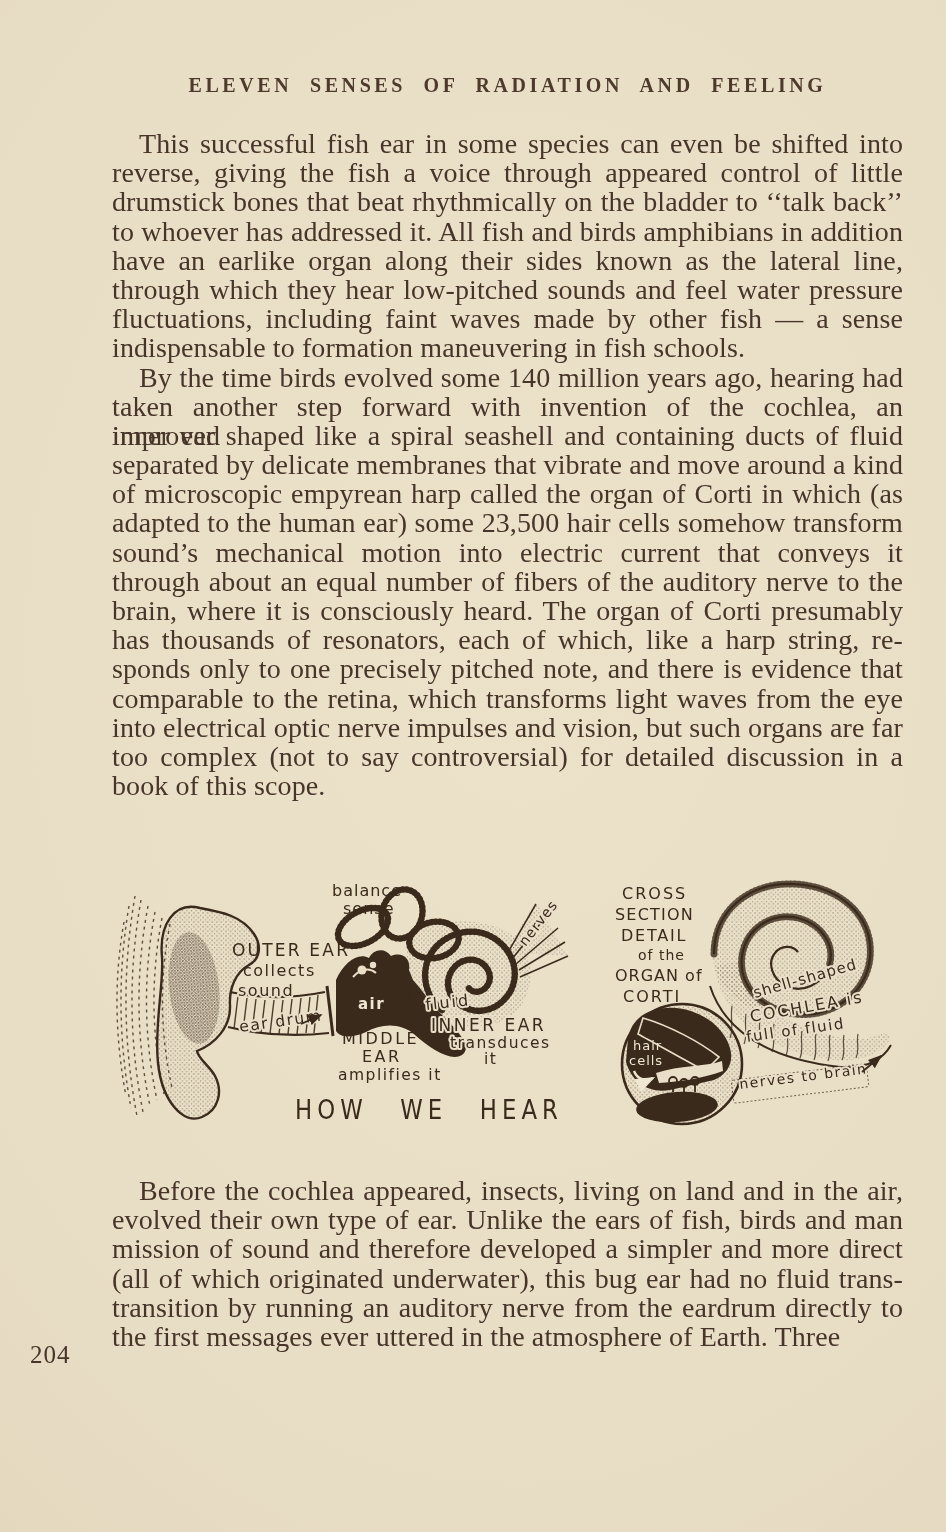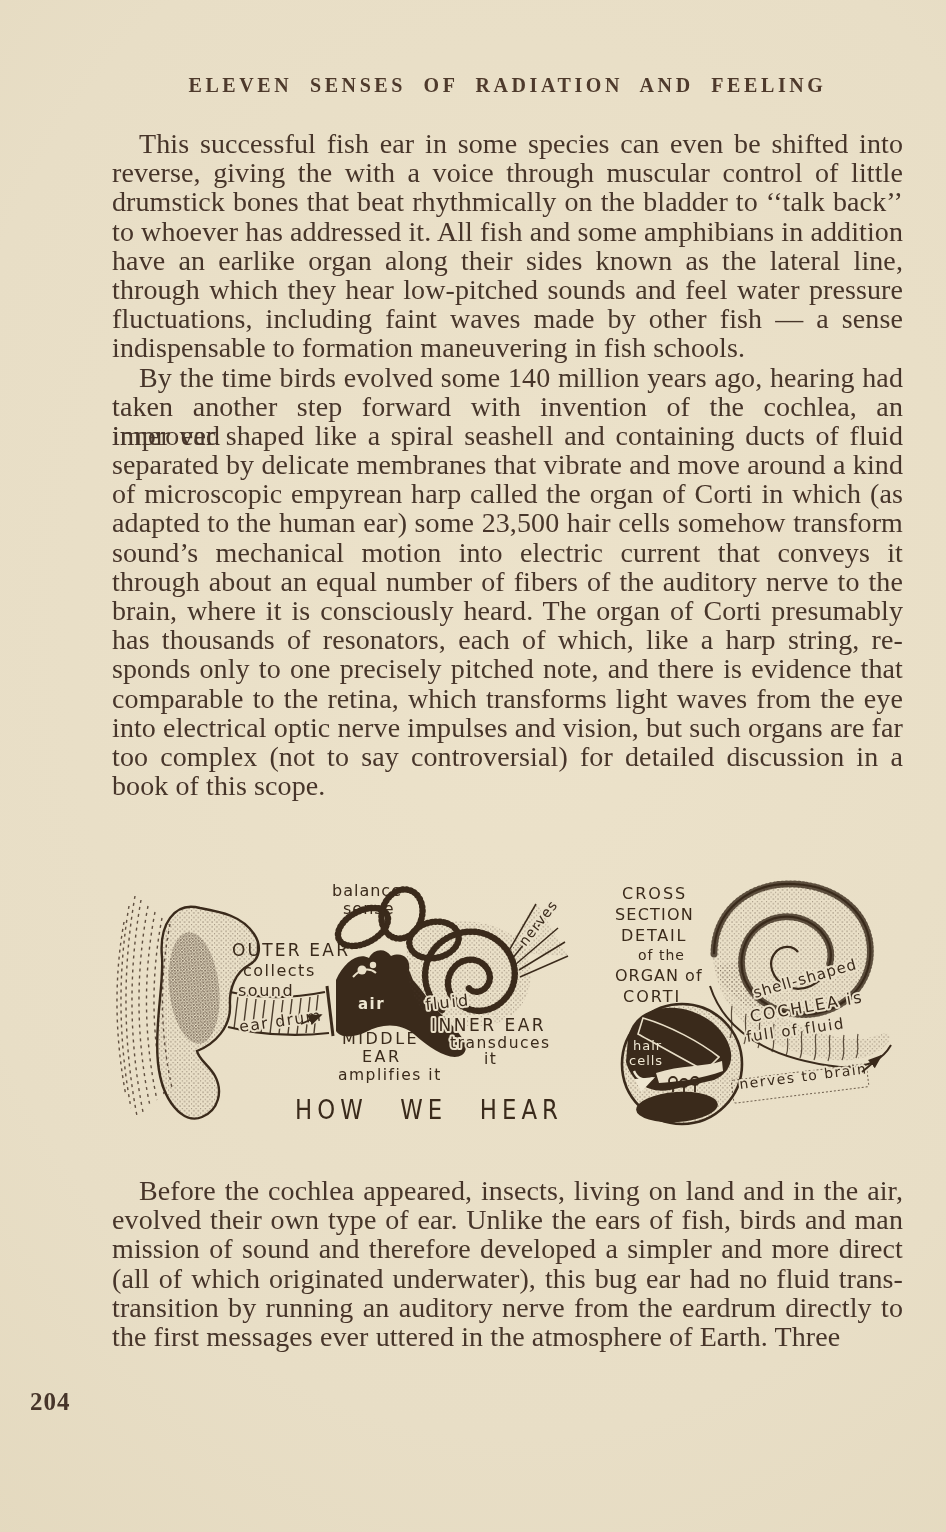--- a/index.html
+++ b/index.html
@@ -20,45 +20,45 @@
   .lower { top:1176px; }
   .para { margin:0; }
   .line {
     height:29.2px; line-height:29.2px; font-size:28px;
     text-align:justify; text-align-last:justify;
     letter-spacing:0.1px; color:#47352a;
   }
   .line.last { text-align-last:left; }
   .para .line:first-child { text-indent:27px; }
   .page-number {
-    position:absolute; left:30px; top:1388px;
-    font-size:25px; letter-spacing:1px; color:#47352a;font-weight:bold;
+    position:absolute; left:30px; top:1341px;
+    font-size:25px; letter-spacing:1px; color:#47352a;
   }
   .figure { position:absolute; left:110px; top:866px; }
   svg text {
     font-family:"DejaVu Sans", sans-serif;
     fill:#3a2a1b;
   }
   .halo { stroke:#e9dfc8; stroke-width:4px; paint-order:stroke; stroke-linejoin:round; }
   .wlabel { fill:#efe7d2; }
   .ink { fill:#3a2a1b; }
 </style>
 </head>
 <body>
 
 <div class="page">
 
   <div class="running-head">ELEVEN SENSES OF RADIATION AND FEELING</div>
 
   <div class="textcol upper" style="position:absolute;">
     <div class="para">
         <div class="line">This successful fish ear in some species can even be shifted into</div>
-        <div class="line">reverse, giving the with a voice through muscular control of little</div>
+        <div class="line">reverse, giving the fish a voice through appeared control of little</div>
         <div class="line">drumstick bones that beat rhythmically on the bladder to ‘‘talk back’’</div>
-        <div class="line">to whoever has addressed it.  All fish and some amphibians in addition</div>
+        <div class="line">to whoever has addressed it.  All fish and birds amphibians in addition</div>
         <div class="line">have an earlike organ along their sides known as the lateral line,</div>
         <div class="line">through which they hear low-pitched sounds and feel water pressure</div>
         <div class="line">fluctuations, including faint waves made by other fish — a sense</div>
         <div class="line last">indispensable to formation maneuvering in fish schools.</div>
       </div>
     <div class="para">
         <div class="line">By the time birds evolved some 140 million years ago, hearing had</div>
         <div class="line">taken another step forward with invention of the cochlea, an improved</div>
         <div class="line">inner ear shaped like a spiral seashell and containing ducts of fluid</div>
         <div class="line">separated by delicate membranes that vibrate and move around a kind</div>

